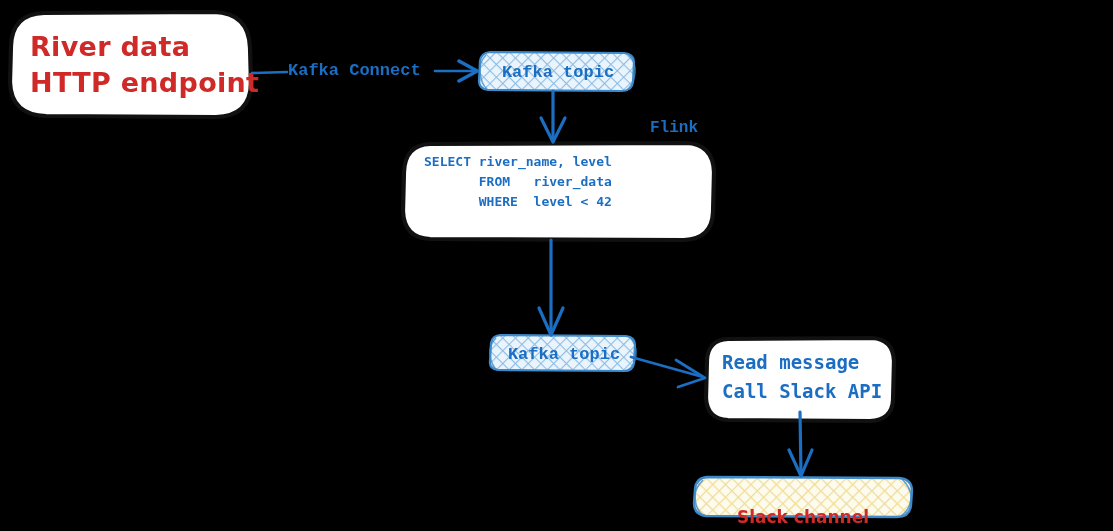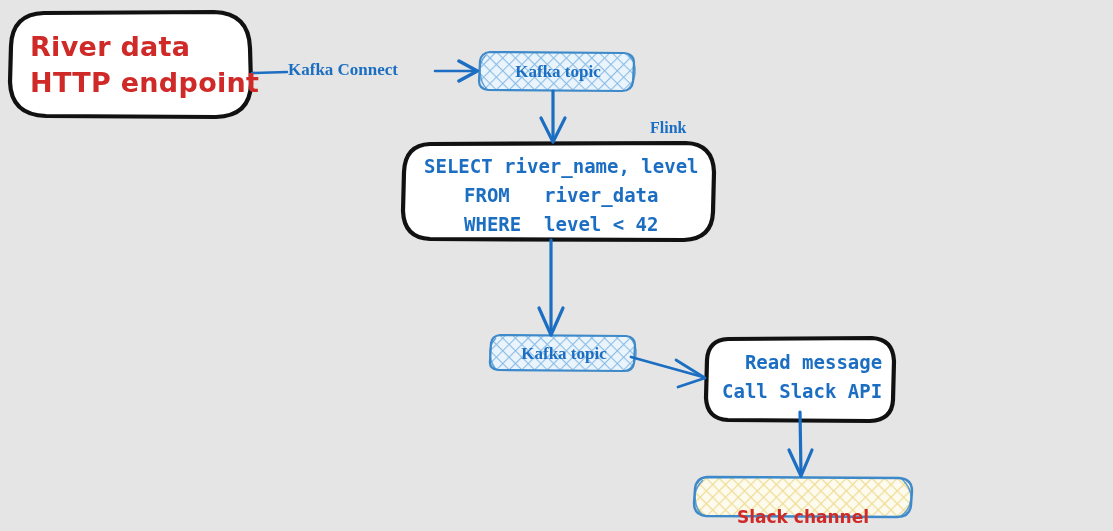--- a/index.html
+++ b/index.html
@@ -7,21 +7,21 @@
     padding: 0;
     background: #ffffff;
   }
   body {
     font-family: "Liberation Sans", sans-serif;
   }
   #canvas {
     position: relative;
     width: 1113px;
     height: 531px;
-    background: #e5e5e5;
+    background: #000000;
     overflow: hidden;
   }
   #diagram-svg {
     position: absolute;
     left: 0;
     top: 0;
     width: 1113px;
     height: 531px;
   }
   .node-label {
@@ -33,21 +33,21 @@
     pointer-events: none;
     white-space: pre;
   }
   .hand-red {
     color: #cf2a27;
     font-family: "DejaVu Sans", sans-serif;
     font-weight: 700;
   }
   .hand-blue {
     color: #1b6ec2;
-    font-family: Liberation Serif, serif;
+    font-family: Liberation Mono, monospace;
     font-weight: 700;
   }
   .mono-blue {
     color: #1b6ec2;
     font-family: "DejaVu Sans Mono", monospace;
     font-weight: 700;
   }
   #source-node-text {
     left: 30px; top: 20px; width: 210px; height: 90px;
     font-size: 27px;
@@ -65,44 +65,44 @@
     font-size: 17px;
     justify-content: flex-start;
   }
   #flink-label {
     left: 650px; top: 115px; width: 70px; height: 26px;
     font-size: 16px;
     justify-content: flex-start;
   }
   #sql-node-text {
     left: 424px; top: 152px; width: 280px; height: 82px;
-    font-size: 19px;
+    font-size: 13px;
     line-height: 1.52;
     justify-content: flex-start;
-    text-align: center;
+    text-align: right;
     align-items: flex-start;
   }
   #kafka-topic-2-text {
     left: 492px; top: 336px; width: 144px; height: 36px;
     font-size: 17px;
   }
   #bespoke-label {
     left: 842px; top: 290px; width: 270px; height: 44px;
     font-size: 14.5px;
     line-height: 1.45;
     justify-content: flex-start;
     text-align: left;
     align-items: flex-start;
   }
   #consumer-node-text {
     left: 722px; top: 348px; width: 180px; height: 62px;
     font-size: 19px;
     line-height: 1.55;
     justify-content: flex-start;
-    text-align: right;
+    text-align: left;
     align-items: flex-start;
   }
   #slack-node-text {
     left: 700px; top: 480px; width: 206px; height: 34px;
     font-size: 17px;
     margin-top: 20px;
   }
   #alert-label {
     left: 922px; top: 478px; width: 100px; height: 36px;
     font-size: 26px;

